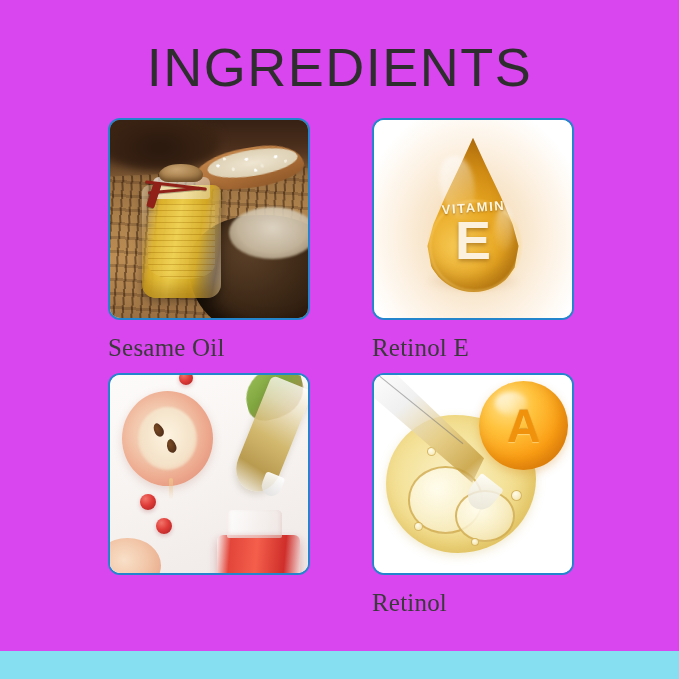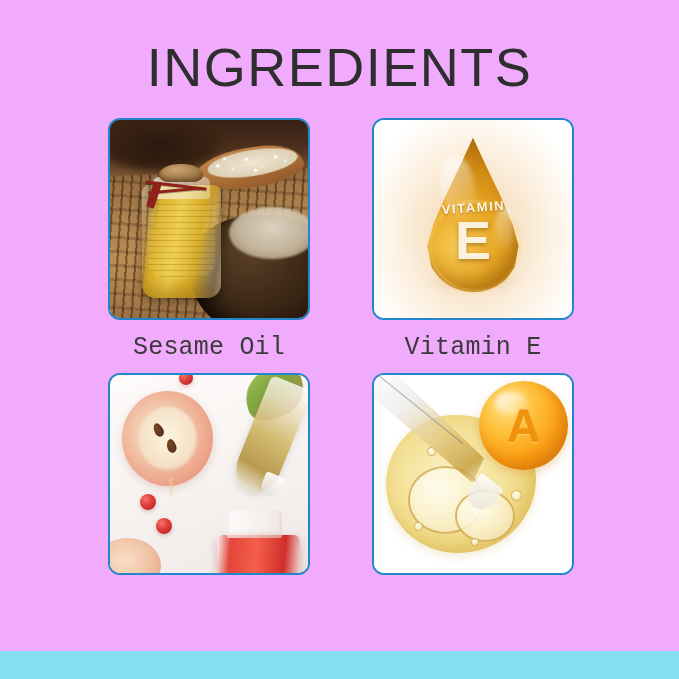--- a/index.html
+++ b/index.html
@@ -4,21 +4,21 @@
 <style>
   html, body {
     margin: 0;
     padding: 0;
     background: #ffffff;
   }
   #page {
     position: relative;
     width: 679px;
     height: 679px;
-    background: #f0abfc;
+    background: #d946ef;
     overflow: hidden;
     font-family: "Liberation Sans", sans-serif;
   }
 
   
   .page-title {
     position: absolute;
     left: 0;
     top: 40px;
     width: 679px;
@@ -55,22 +55,21 @@
     overflow: hidden;
     background: #ffffff;
   }
   .card-media {
     position: absolute;
     inset: 0;
     overflow: hidden;
   }
   .card-label {
     margin-top: 12px;
-    text-align: center;
-    font-family: Liberation Mono, monospace;
+    font-family: Liberation Serif, serif;
     font-size: 25px;
     font-weight: 300;
     color: #3a3a3a;
     line-height: 1.25;
     letter-spacing: 0.2px;
     white-space: nowrap;
   }
 
   
   .sesame-bg {
@@ -536,21 +535,21 @@
           <div class="droplet">
             <div class="droplet-shape"></div>
             <div class="droplet-rim"></div>
             <div class="droplet-gloss"></div>
             <div class="droplet-gloss2"></div>
             <div class="vitamin-arc">VITAMIN</div>
             <div class="vitamin-letter">E</div>
           </div>
         </div>
       </div>
-      <div class="card-label">Vitamin E</div>
+      <div class="card-label">Retinol E</div>
     </div>
 
     <div class="cell">
       <div class="card">
         <div class="card-media">
           <div class="grape-bg"></div>
           <div class="leaf"></div>
           <div class="grape-half"></div>
           <div class="grape-core"></div>
           <div class="seed s1"></div>
@@ -585,19 +584,20 @@
           <div class="bubble s6"></div>
           <div class="glass-dropper"></div>
           <div class="dropper-outline"></div>
           <div class="dropper-tip"></div>
           <div class="vita-ball">
             <div class="vita-ball-gloss"></div>
             <div class="vita-ball-letter">A</div>
           </div>
         </div>
       </div>
+      <div class="card-label">Retinol</div>
     </div>
 
   </div>
 
   <div class="footer-bar"></div>
 
 </div>
 
 </body></html>

